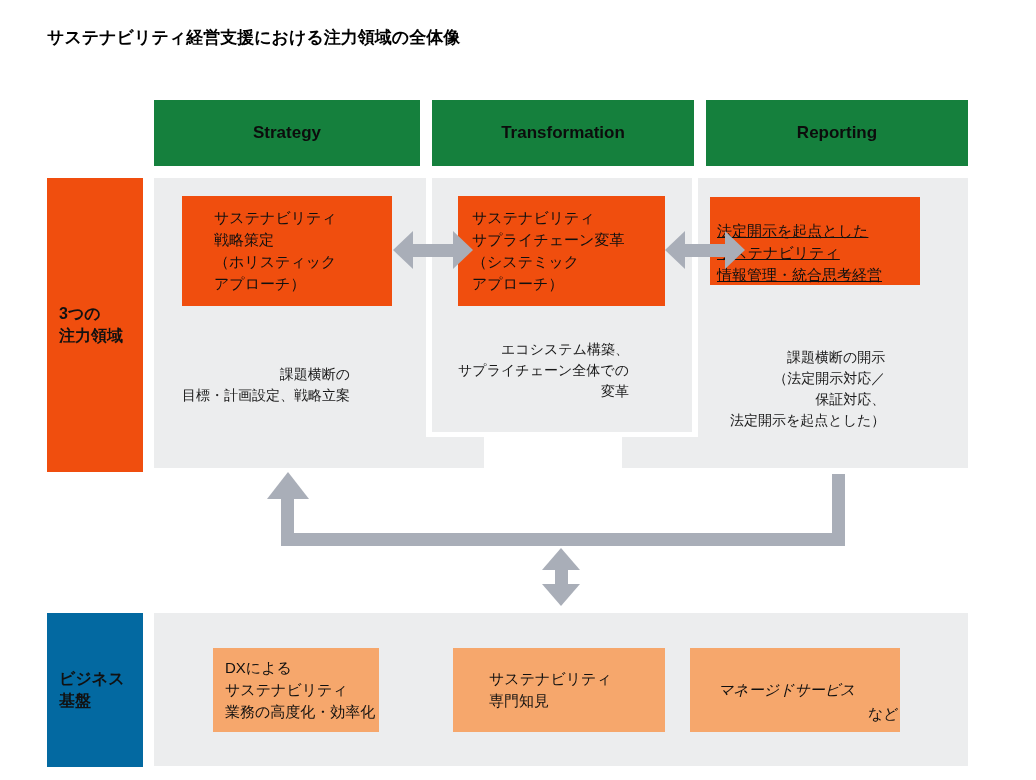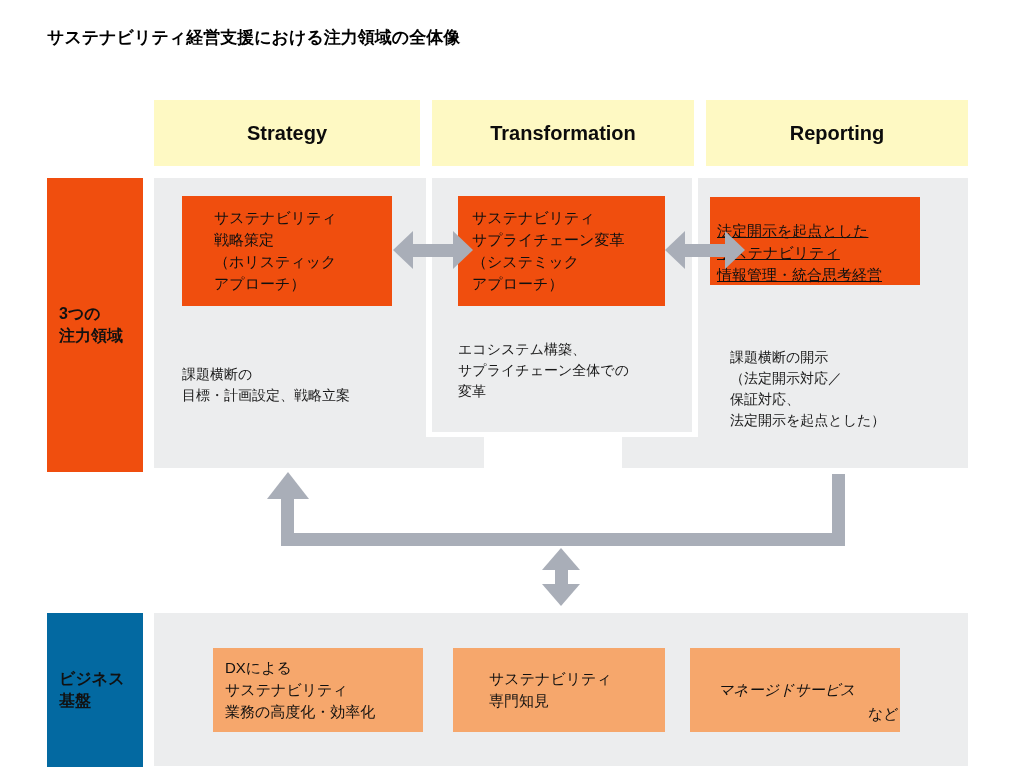--- a/index.html
+++ b/index.html
@@ -7,23 +7,23 @@
   body {
     width:1036px; height:780px; position:relative; overflow:hidden;
     font-family:"Liberation Sans", sans-serif; color:#111111;
   }
   .abs { position:absolute; }
   .pre { white-space:pre-line; }
 
   .title { left:47px; top:26px; font-size:17px; font-weight:700; color:#000; }
 
   .hdr {
-    top:100px; height:66px; background:#fef9c3; z-index:1;
+    top:100px; height:66px; background:#15803d; z-index:1;
     display:flex; align-items:center; justify-content:center;
-    font-size:20px; font-weight:700; color:#0c0c0c;
+    font-size:17px; font-weight:700; color:#0c0c0c;
   }
   .hdr1 { left:154px; width:266px; }
   .hdr2 { left:432px; width:262px; }
   .hdr3 { left:706px; width:262px; }
 
   .panel { background:#ECEDEE; z-index:1; }
   .panel-left  { left:154px; top:178px; width:330px; height:290px; }
   .panel-right { left:622px; top:178px; width:346px; height:290px; }
   .panel-mid   {
     left:426px; top:178px; width:272px; height:259px; z-index:2;
@@ -37,21 +37,21 @@
     font-size:16px; line-height:22px; color:#111;font-weight:bold;
   }
   .side-focus { top:178px; height:294px; background:#F04E0E; }
   .side-found { top:613px; height:154px; background:#0369a1; }
 
   .card { background:#F04E0E; z-index:3; font-size:15px; line-height:22px; color:#101010; }
   .card1 { left:182px; top:196px; width:210px; height:110px; padding:11px 4px 0 32px; }
   .card2 { left:458px; top:196px; width:207px; height:110px; padding:11px 4px 0 14px; }
   .card3 { left:710px; top:197px; width:210px; height:88px; padding:23px 2px 0 7px;text-decoration:underline; }
 
-  .desc { font-size:14px; line-height:21px; z-index:3; color:#1a1a1a; }
+  .desc { font-size:14px; line-height:21px; z-index:3; color:#1a1a1a;text-align:right; }
   .desc1 { left:182px; top:364px; }
   .desc2 { left:458px; top:339px; }
   .desc3 { left:730px; top:347px; }
 
   .h-arrow { display:flex; align-items:center; z-index:4; }
   .h-arrow .shaft { flex:1; height:13px; background:#A9AEB8; }
   .tri-l { width:0; height:0; border-top:19px solid transparent; border-bottom:19px solid transparent; border-right:20px solid #A9AEB8; }
   .tri-r { width:0; height:0; border-top:19px solid transparent; border-bottom:19px solid transparent; border-left:20px solid #A9AEB8; }
   .h-arrow1 { left:393px; top:231px; width:80px; height:38px; }
   .h-arrow2 { left:665px; top:231px; width:80px; height:38px; }
@@ -60,21 +60,21 @@
   .tri-up  { width:0; height:0; border-left:21px solid transparent; border-right:21px solid transparent; border-bottom:27px solid #A9AEB8; z-index:4; }
   .tri-up-sm   { width:0; height:0; border-left:19px solid transparent; border-right:19px solid transparent; border-bottom:22px solid #A9AEB8; z-index:4; }
   .tri-down-sm { width:0; height:0; border-left:19px solid transparent; border-right:19px solid transparent; border-top:22px solid #A9AEB8; z-index:4; }
 
   .bottom-panel { left:154px; top:613px; width:814px; height:153px; background:#ECEDEE; z-index:1; }
   .bbox {
     top:648px; height:84px; background:#F6A76C; z-index:3;
     display:flex; flex-direction:column; justify-content:center;
     font-size:15px; line-height:22px; color:#101010;
   }
-  .bbox1 { left:213px; width:210px; padding-left:12px; }
+  .bbox1 { left:213px; width:166px; padding-left:12px; }
   .bbox2 { left:453px; width:212px; padding-left:36px; }
   .bbox3 { left:690px; width:210px; padding-left:28px;font-style:italic; }
   .etc { left:868px; top:705px; font-size:15px; z-index:3; color:#111; }
 </style>
 </head>
 <body>
 
 <div class="abs title pre">サステナビリティ経営支援における注力領域の全体像</div>
 
 <div class="abs hdr hdr1">Strategy</div>

